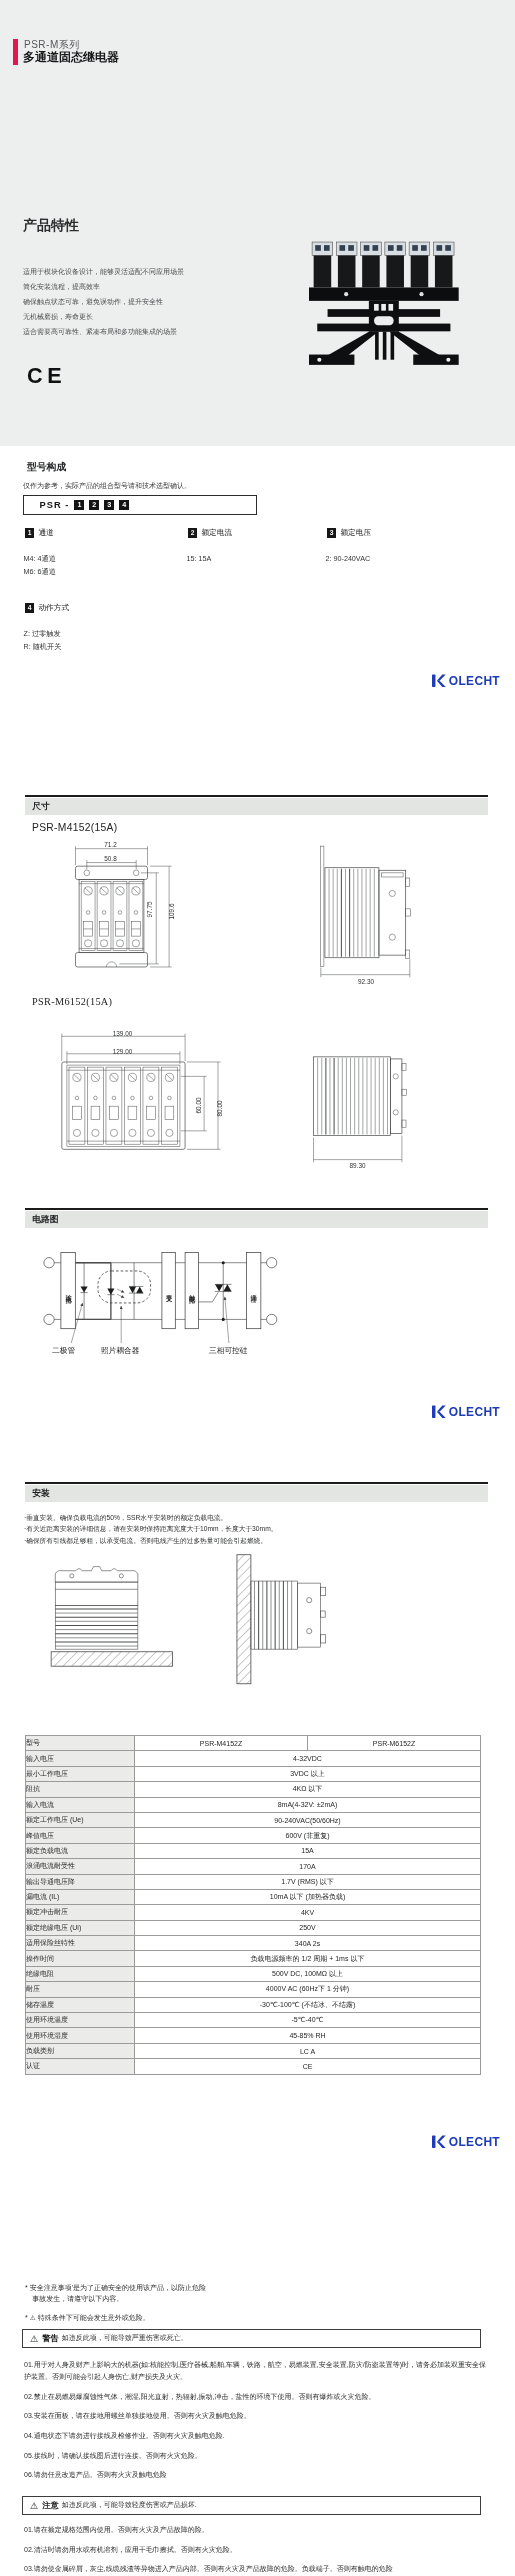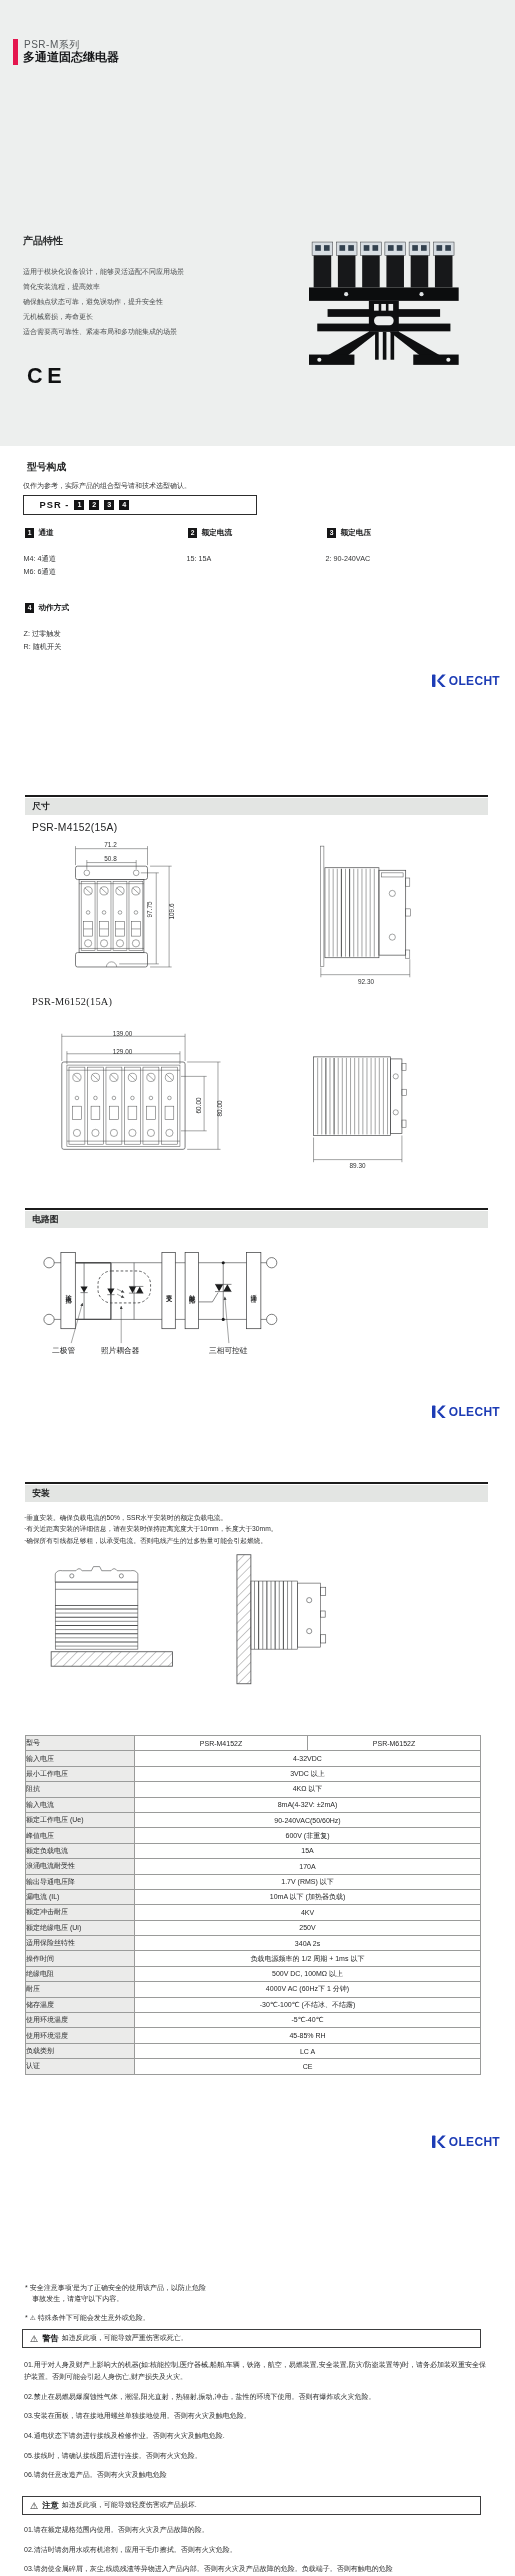--- a/index.html
+++ b/index.html
@@ -5,38 +5,38 @@
   html,body{margin:0;padding:0;background:#fff;}
   body{font-family:"Liberation Sans","DejaVu Sans",sans-serif;color:#222;}
   #page{position:relative;width:515px;height:2913px;background:#ffffff;overflow:hidden;}
   .abs{position:absolute;}
   .gray-band{left:0;top:0;width:515px;height:446px;background:#edefee;}
   
   .accent-bar{left:13.4px;top:39px;width:4.6px;height:26px;background:#e4164e;}
   .series{left:24px;top:38px;font-size:10px;color:#55595c;letter-spacing:0.5px;}
   .doc-title{left:23px;top:49px;font-size:12px;font-weight:bold;color:#17181a;}
   
-  .feat-heading{left:23px;top:234px;font-size:10px;font-weight:bold;color:#2b2d2e;}
+  .feat-heading{left:23px;top:217px;font-size:14px;font-weight:bold;color:#2b2d2e;}
   .feat-list{left:23px;top:268px;width:268px;list-style:none;margin:0;padding:0;}
   .feat-list li{font-size:7px;color:#4c4f50;margin-bottom:7.7px;line-height:7.2px;}
   .ce{left:27px;top:363px;font-size:21.6px;font-weight:600;letter-spacing:4.6px;color:#101112;}
   
   .sec{position:absolute;left:25px;width:463px;border-top:2.1px solid #1c1c1c;}
   .sec-bar{margin-top:1px;background:#e3e5e3;height:17px;line-height:17px;padding-left:7.2px;font-size:8.8px;font-weight:bold;color:#1f2021;}
   
   .mc-heading{left:27px;top:461px;font-size:9.8px;font-weight:bold;color:#232425;}
   .mc-note{left:23px;top:481px;font-size:7px;color:#39393a;}
   .psr-box{left:23px;top:495px;width:232px;height:17.5px;border:1px solid #2c2c2c;background:#fff;display:flex;align-items:center;}
   .psr-prefix{font-size:9.3px;font-weight:bold;color:#161617;margin-left:15.5px;letter-spacing:1px;}
   .digit-box{width:9.8px;height:10.3px;background:#141415;color:#fff;font-weight:bold;font-size:7.2px;display:inline-flex;align-items:center;justify-content:center;margin-left:5.2px;}
   .digit-box:first-of-type{margin-left:6.2px;}
   .grp{position:absolute;}
   .grp-head{display:flex;align-items:center;}
   .num-box{width:9.3px;height:9.3px;background:#161617;color:#fff;font-size:6.7px;font-weight:bold;display:inline-flex;align-items:center;justify-content:center;margin-right:4.1px;}
-  .grp-title{font-size:7.7px;font-weight:bold;color:#1d1e1f;}
+  .grp-title{font-size:7.7px;font-weight:normal;color:#1d1e1f;}
   .grp-opt{font-size:7.2px;color:#333435;margin-top:16px;margin-left:-1.5px;}
   .grp-opt + .grp-opt{margin-top:3.1px;}
   
   .logo{position:absolute;width:68px;height:19.6px;display:flex;align-items:center;}
   .logo-text{font-size:12px;font-weight:bold;color:#1d3cb5;letter-spacing:0.3px;margin-left:3.1px;}
   
   .model-label{font-size:10.3px;color:#232425;letter-spacing:0.3px;}
   .dim{font-size:6.4px;color:#2f3031;text-align:center;}
   .dim-v{transform:rotate(-90deg);}
   line,path.ln,rect.ln,circle.ln,polyline.ln{stroke:#4d4e4f;fill:none;}

